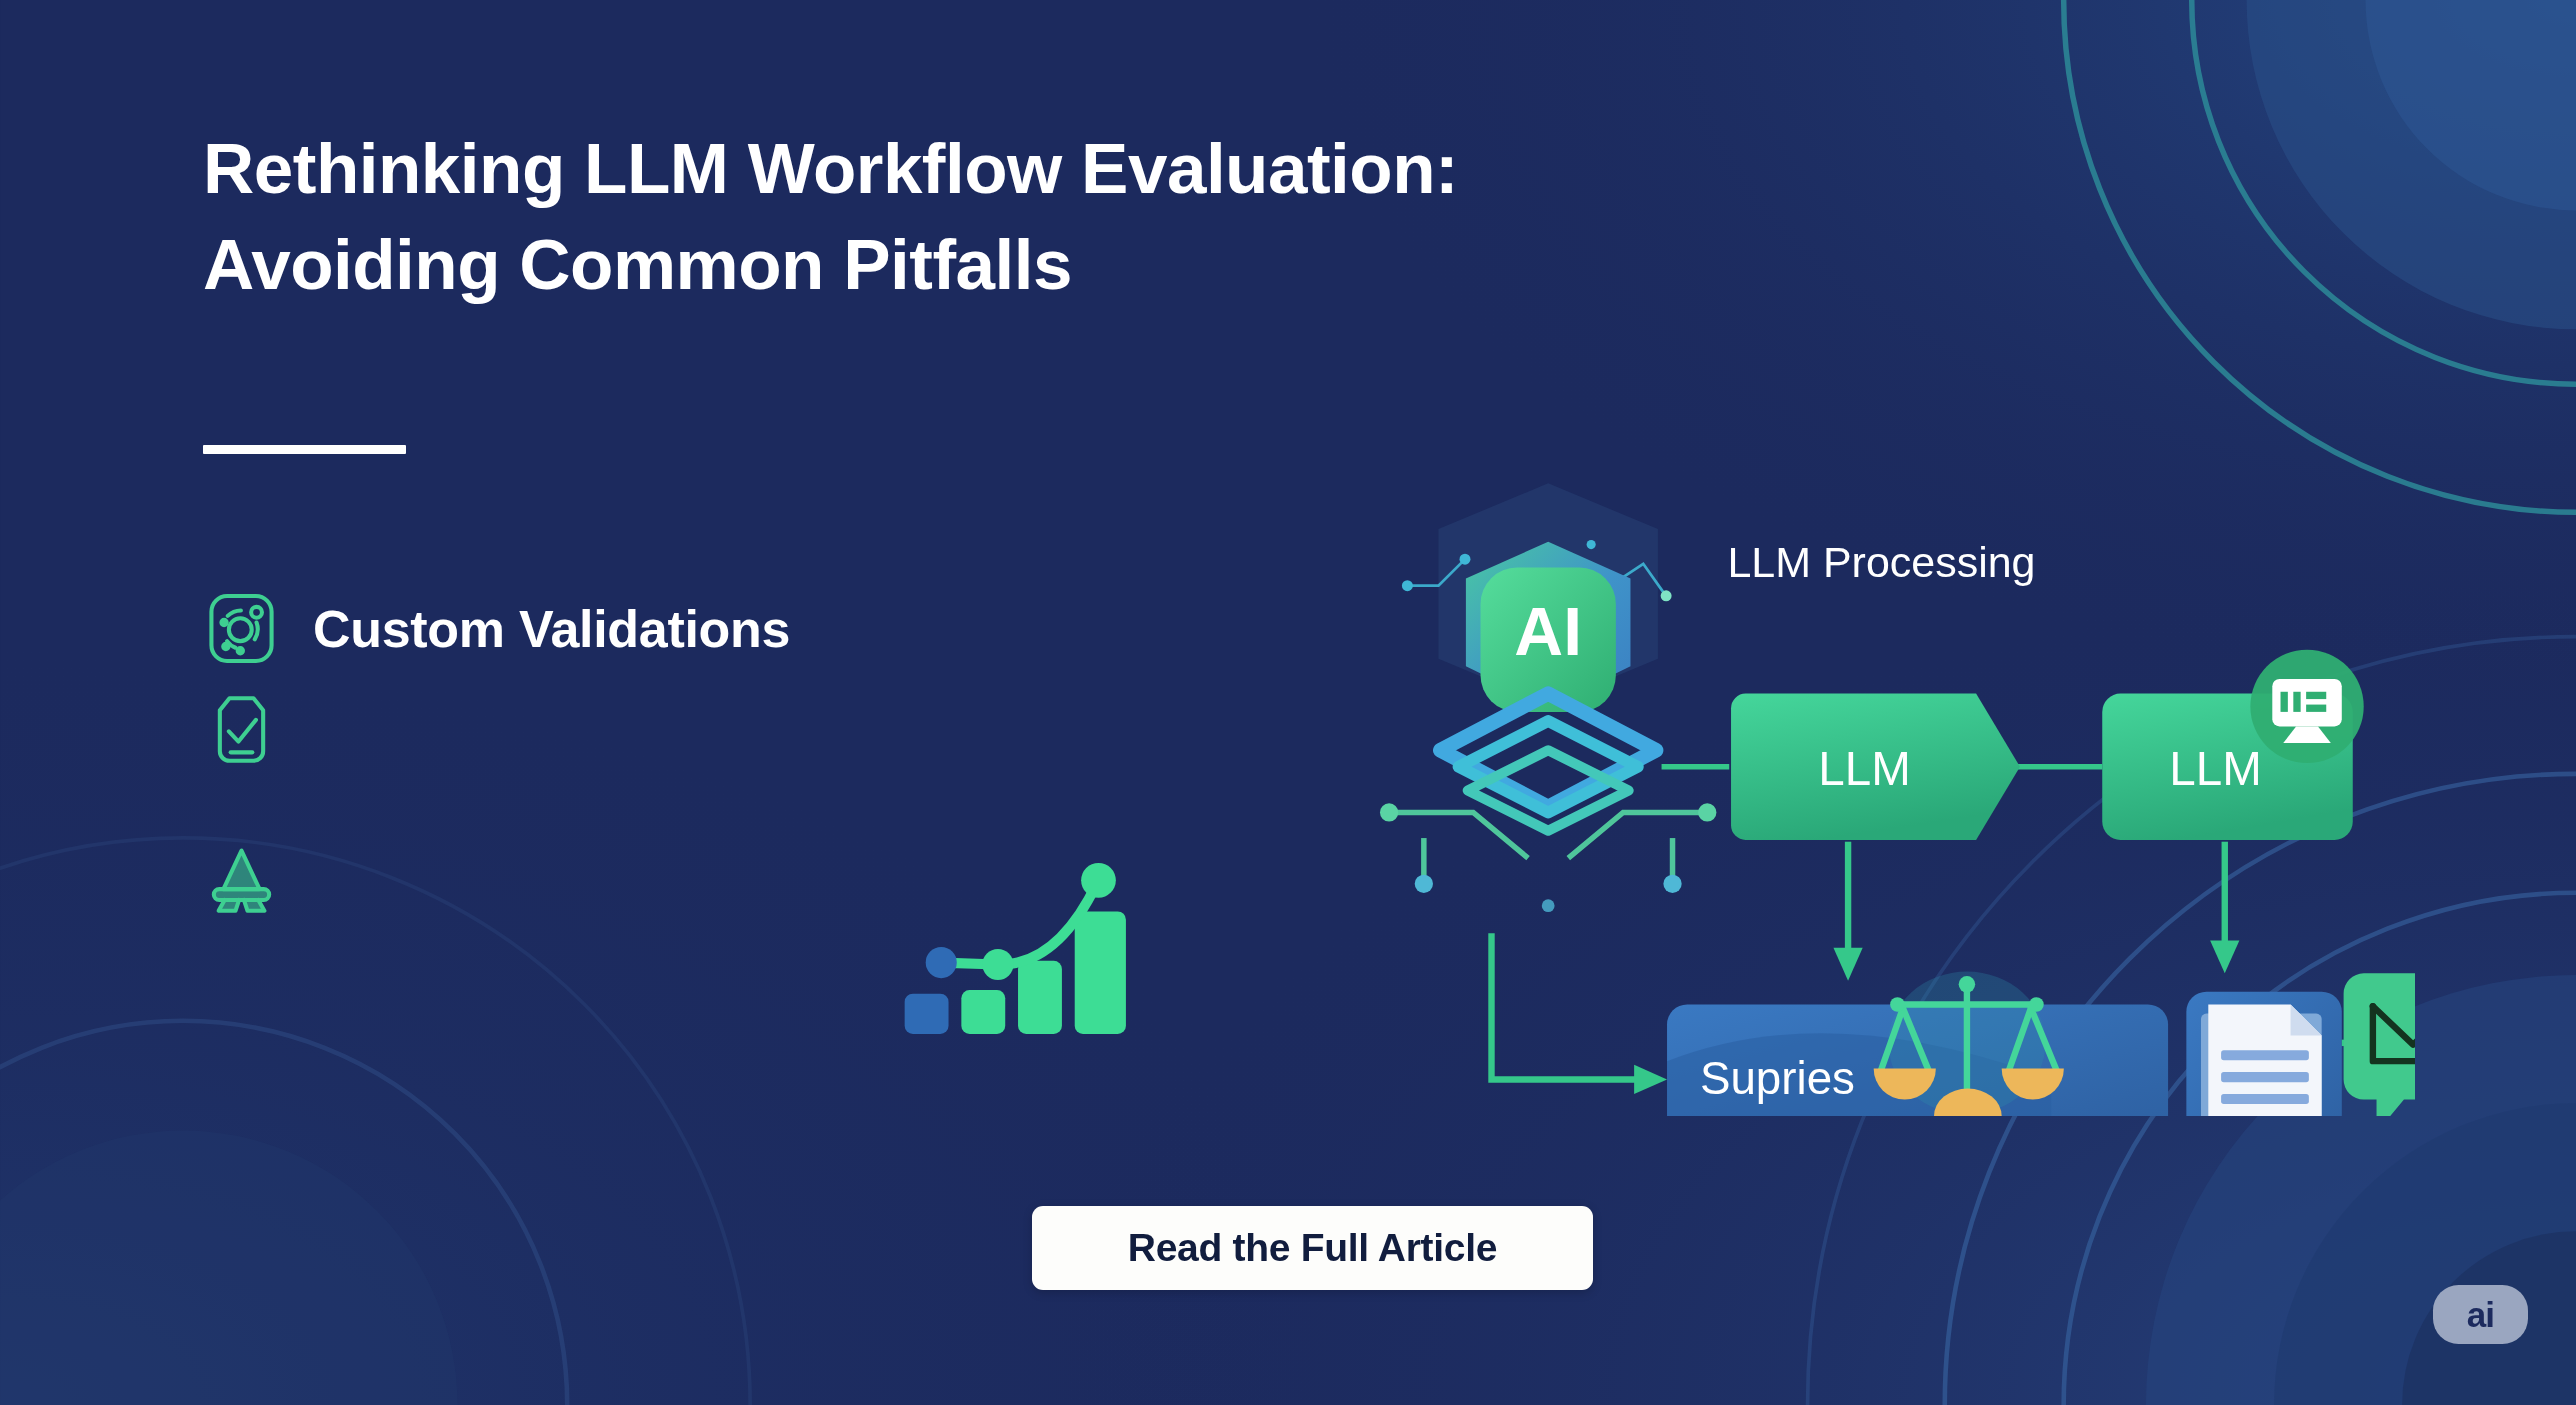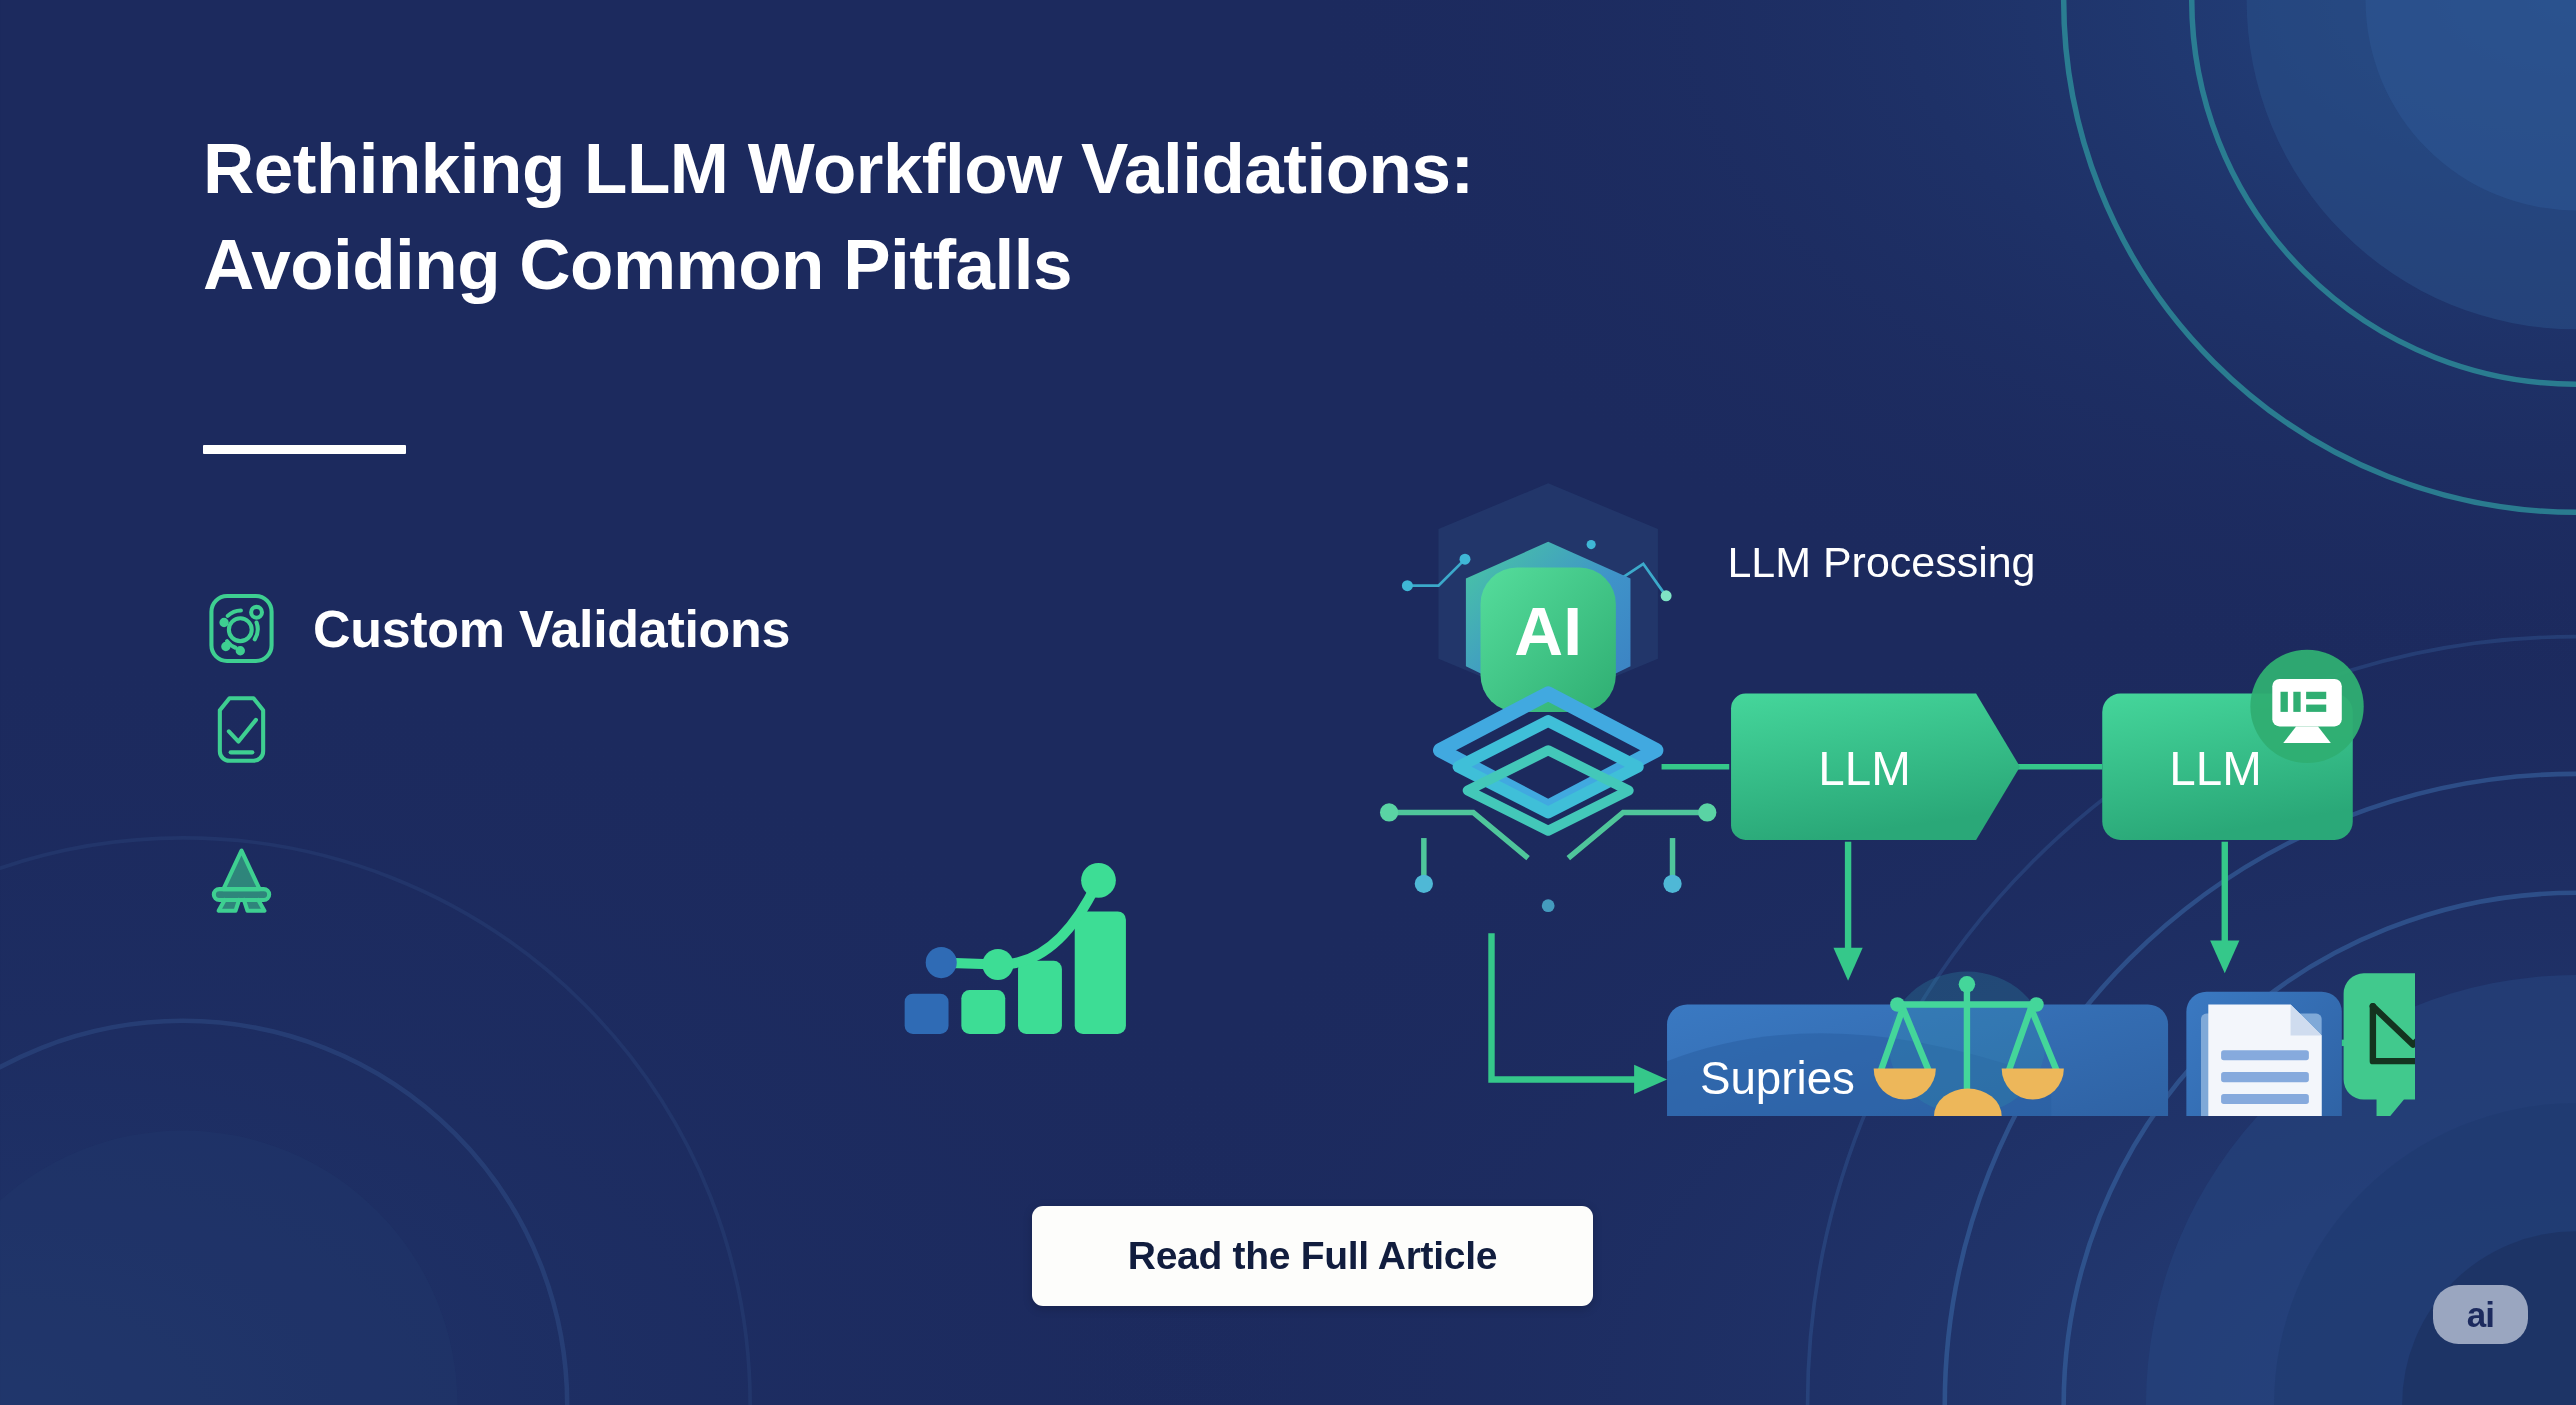--- a/index.html
+++ b/index.html
@@ -44,21 +44,21 @@
 
   
   .barchart { position:absolute; left:901px; top:851px; width:256px; height:183px; }
 
   
   .illus { position:absolute; left:1336px; top:476px; width:1079px; height:640px; }
 
   
   .cta {
     position:absolute; left:1032px; top:1206px;
-    width:561px; height:100px;
+    width:561px; height:84px;
     background:#fdfdfb; border:none; border-radius:11px;
     color:#111d3e; font-size:39px; font-weight:bold;
     font-family:"Liberation Sans", sans-serif;
     letter-spacing:-0.3px; cursor:pointer;
     display:flex; align-items:center; justify-content:center;
     box-shadow:0 2.7px 9.1px rgba(0,0,0,0.18);
   }
 
   
   .logo {
@@ -117,21 +117,21 @@
     </g>
 
     <g fill="none" stroke="#33528c" stroke-opacity="0.45">
       <circle cx="200" cy="1536" r="420" stroke-width="5"></circle>
       <circle cx="200" cy="1536" r="620" stroke-width="4" stroke-opacity="0.25"></circle>
     </g>
     <circle cx="200" cy="1536" r="300" fill="#22376b" opacity="0.45"></circle>
   </svg>
 
   <div class="headline">
-    <div class="line line1">Rethinking LLM Workflow Validations:</div>
+    <div class="line line1">Rethinking LLM Workflow Evaluation:</div>
     <div class="line line2">Avoiding Common Pitfalls</div>
   </div>
   <div class="rule"></div>
 
   <div class="features">
 
     <div class="feature">
       <svg class="f-icon" viewBox="0 0 64 64" fill="none" stroke="#3ecf91" stroke-width="3.4" stroke-linecap="round" stroke-linejoin="round">
         <rect x="7" y="5" width="50" height="54" rx="13"></rect>
         <circle cx="31" cy="33" r="9.5"></circle>

